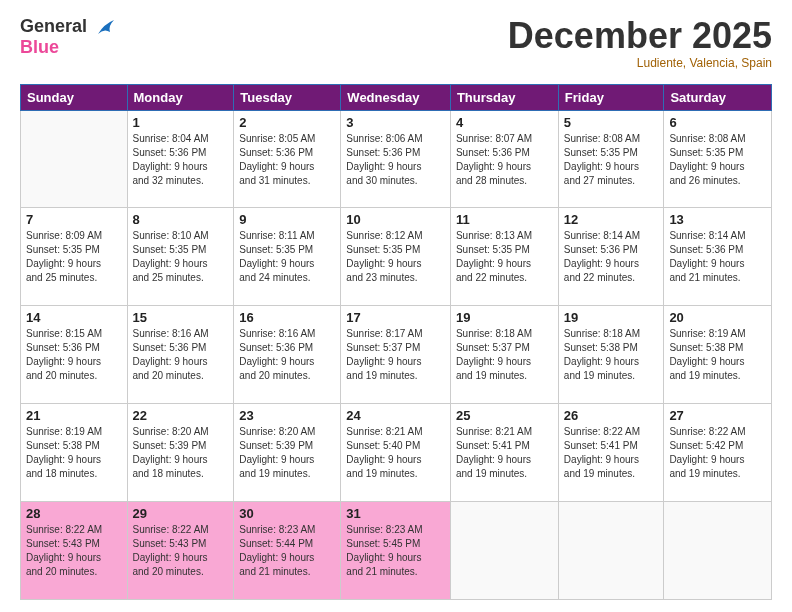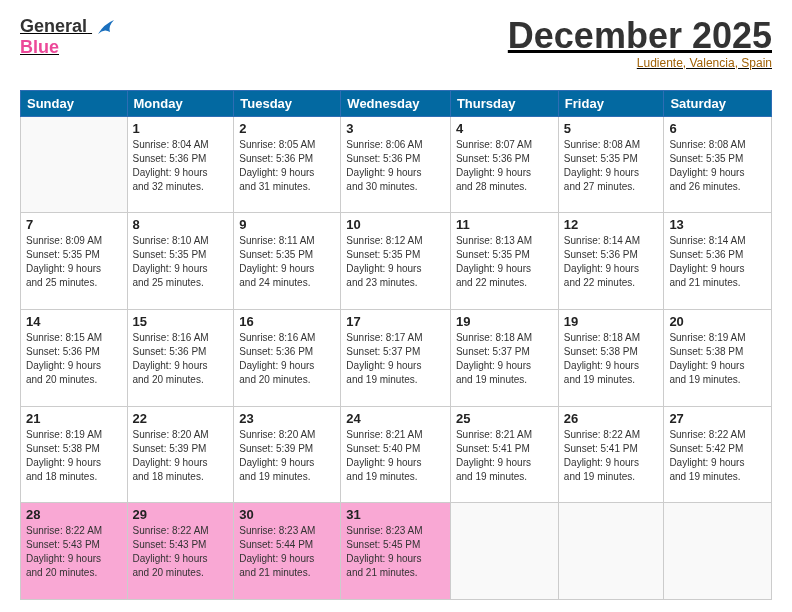--- a/index.html
+++ b/index.html
@@ -14,22 +14,21 @@
       width: 792px;
       height: 612px;
       padding: 16px 20px 12px 20px;
       display: flex;
       flex-direction: column;
     }
     .header {
       display: flex;
       justify-content: space-between;
       align-items: flex-start;
-      margin-bottom: 20px;
-      text-decoration: underline;
+      margin-bottom: 14px;
     }
     .logo {
       display: flex;
       align-items: center;
     }
     .title-block {
       text-align: right;
     }
     .month-title {
       font-size: 36px;
@@ -40,21 +39,21 @@
     .subtitle {
       font-size: 12px;
       color: #a16207;
     }
     .calendar {
       width: 100%;
       border-collapse: collapse;
       flex: 1;
     }
     .calendar thead th {
-      background-color: #0369a1;
+      background-color: #701a75;
       color: #fff;
       font-size: 13px;
       font-weight: bold;
       padding: 5px 6px;
       text-align: left;
       border: 1px solid #2e6db4;
     }
     .calendar tbody td {
       vertical-align: top;
       border: 1px solid #ccc;

